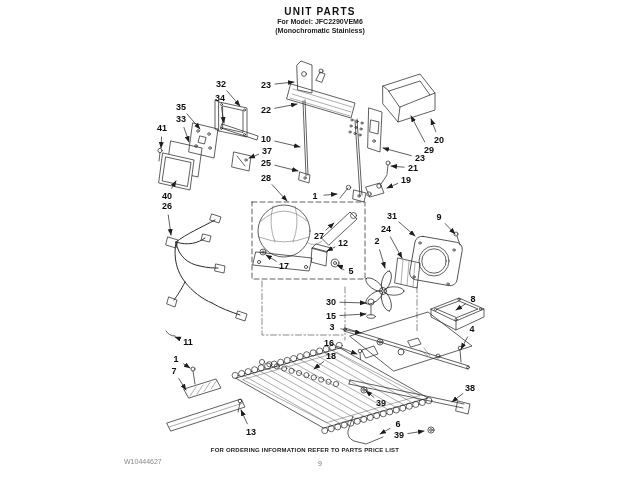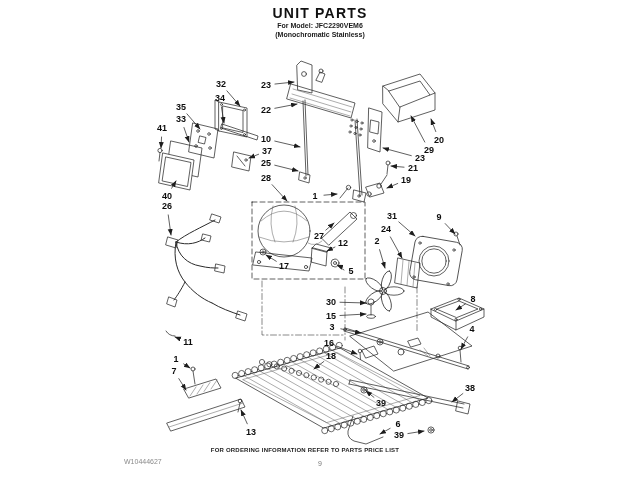--- a/index.html
+++ b/index.html
@@ -1,19 +1,19 @@
 <!DOCTYPE html>
 <html><head>
 <meta charset="utf-8">
 <style>
   html,body{margin:0;padding:0;background:#fff;}
   .page{position:relative;width:640px;height:480px;background:#ffffff;overflow:hidden;
         font-family:"Liberation Sans",sans-serif;color:#111;}
   .hdr{position:absolute;top:6px;left:0;right:0;text-align:center;line-height:1.1;}
-  .title{font-size:14px;font-weight:bold;letter-spacing:1.2px;color:#101010;}
+  .title{font-size:10px;font-weight:bold;letter-spacing:1.2px;color:#101010;}
   .sub{font-size:7px;font-weight:bold;color:#1a1a1a;margin-top:1px;}
   svg.art{position:absolute;left:0;top:0;width:640px;height:480px;}
   .ink path,.ink circle,.ink ellipse,.ink rect,.ink line{stroke:#2b2b2b;stroke-width:.75;fill:none;
         stroke-linecap:round;stroke-linejoin:round;}
   .ink .thin{stroke:#5a5a5a;stroke-width:.5;}
   .ink .wire{stroke-width:1;}
   .ink .dash{stroke-dasharray:5 3;}
   .ink .dashdot path{stroke-dasharray:6 2.5 1.5 2.5;stroke-width:.6;stroke:#3a3a3a;}
   .ink .fin{fill:none;stroke:#2b2b2b;stroke-width:.7;}
   .cl{stroke:#1d1d1d;stroke-width:.8;fill:none;}

